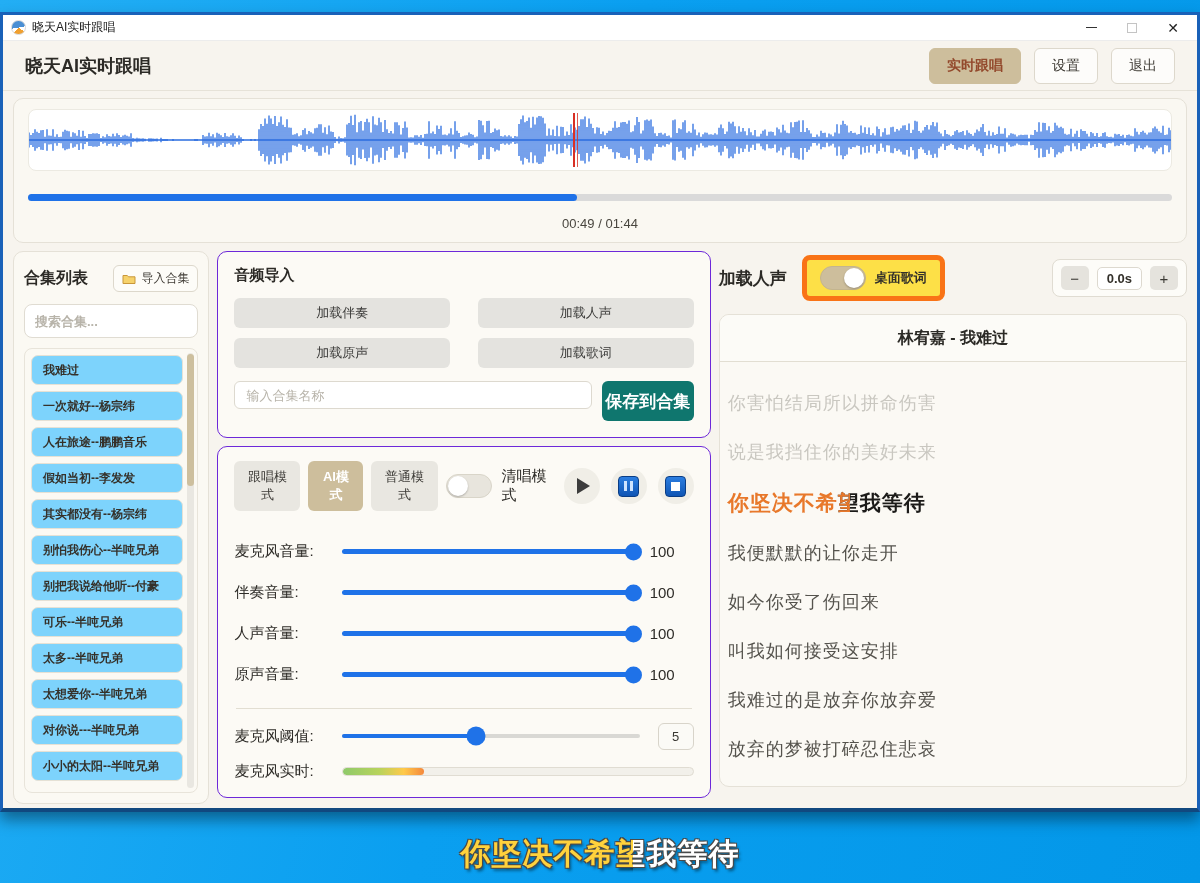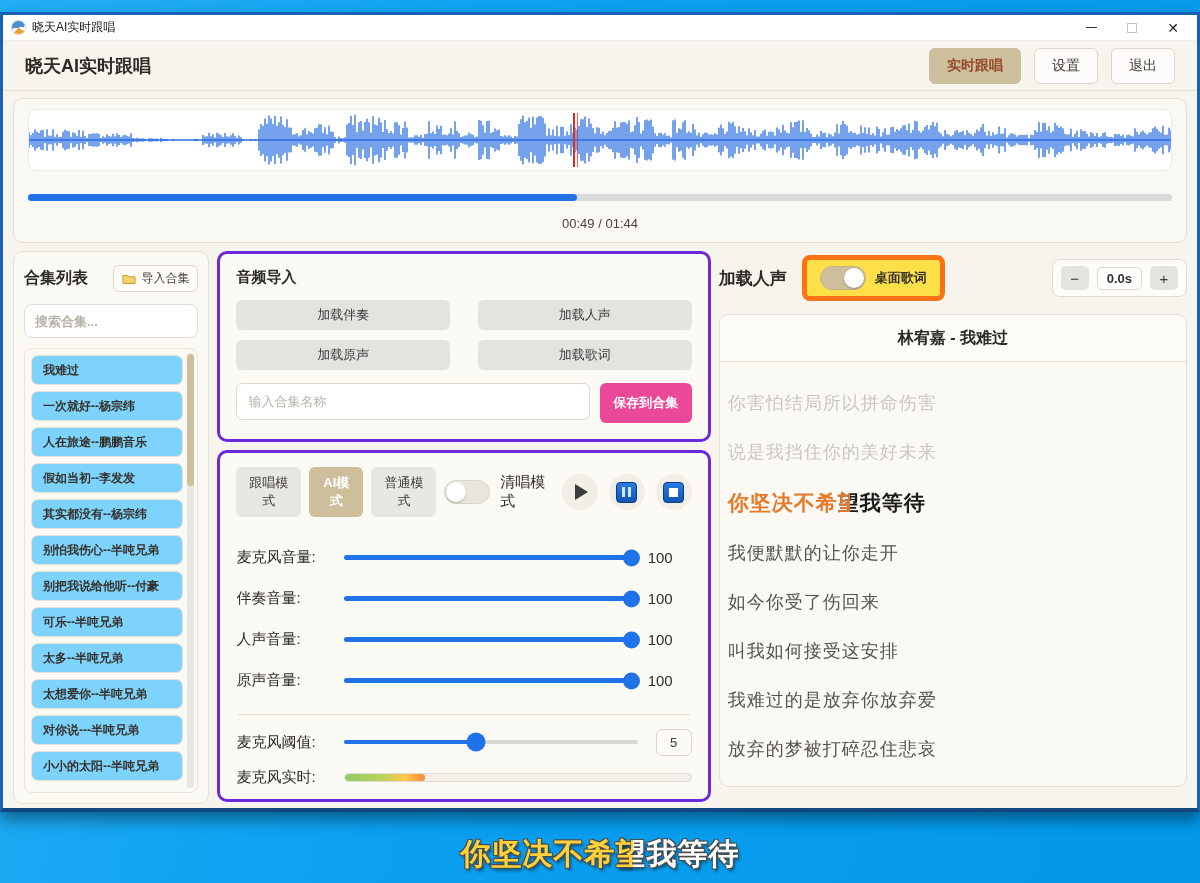--- a/index.html
+++ b/index.html
@@ -75,32 +75,32 @@
   .list-item { height:30px; line-height:28px; padding:0 11px; margin-bottom:6px;
     background:#7dd3fc; border:1px solid #e5e1d5; border-radius:7px;
     font-size:12px; font-weight:bold; color:#35312a; white-space:nowrap; overflow:hidden; }
   .scroll-track { position:absolute; right:3px; top:4px; bottom:4px; width:7px;
     background:#e9e7e1; border-radius:4px; }
   .scroll-thumb { position:absolute; right:3px; top:5px; width:7px; height:132px;
     background:#cdbf9e; border-radius:4px; }
 
   
   .middle-col { width:495px; display:flex; flex-direction:column; gap:8px; }
-  .card { background:#fcfaf5; border:3px solid #6d28d9; border-radius:10px; }
+  .card { background:#fcfaf5; border:1px solid #6d28d9; border-radius:10px; }
   .import-card { padding:14px 16px 16px; }
   .card-title { font-size:15px; font-weight:bold; color:#2c2a26; margin-bottom:13px; }
   .load-grid { display:grid; grid-template-columns:1fr 1fr; gap:10px 28px; margin-bottom:13px; }
   .load-btn { height:30px; background:#e4e3df; border:none; border-radius:6px;
     font-size:13px; color:#3a3a38; font-family:inherit; }
   .name-row { display:flex; gap:10px; }
-  .name-input { flex:1; height:37px; background:#ffffff; border:1px solid #ddd9cf;
+  .name-input { flex:1; height:28px; background:#ffffff; border:1px solid #ddd9cf;
     border-radius:6px; padding:0 11px; font-size:13px; font-family:inherit; color:#333; }
   .name-input::placeholder { color:#b8b4aa; }
-  .save-btn { width:92px; height:40px; background:#ec4899; border:none; border-radius:6px;
-    color:#ffffff; font-weight:bold; font-size:13px; font-family:inherit; }
+  .save-btn { width:92px; height:40px; background:#0f766e; border:none; border-radius:6px;
+    color:#ffffff; font-weight:bold; font-size:17px; font-family:inherit; }
 
   .control-card { padding:14px 16px 12px; height:352px; }
   .mode-row { display:flex; align-items:center; gap:8px; }
   .mode-btn { padding:7px 11px; border-radius:6px; font-size:13px; background:#e9e7e1;
     border:none; color:#3c3a36; font-family:inherit; }
   .mode-btn.active { background:#cdbe9c; color:#ffffff; font-weight:bold; }
   .toggle { width:46px; height:24px; border-radius:13px; background:#e8e5dd;
     border:1px solid #d9d5c9; position:relative; flex:none; }
   .toggle .knob { position:absolute; left:1px; top:1px; width:20px; height:20px;
     border-radius:50%; background:#ffffff; box-shadow:0 1px 2px rgba(0,0,0,.25); }

